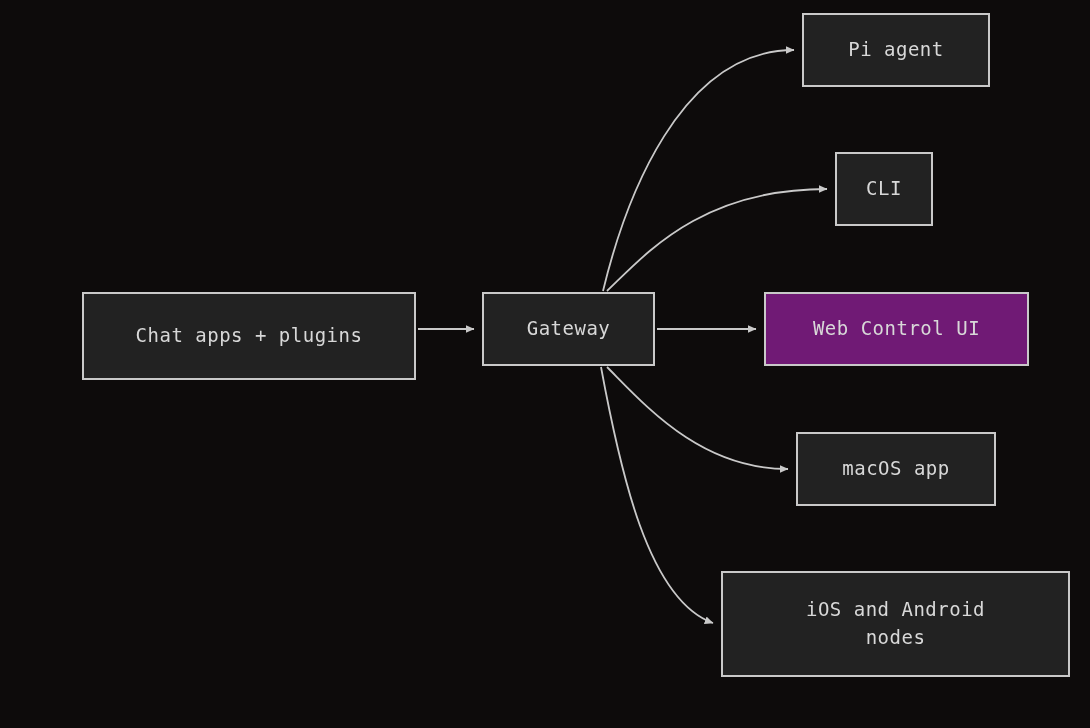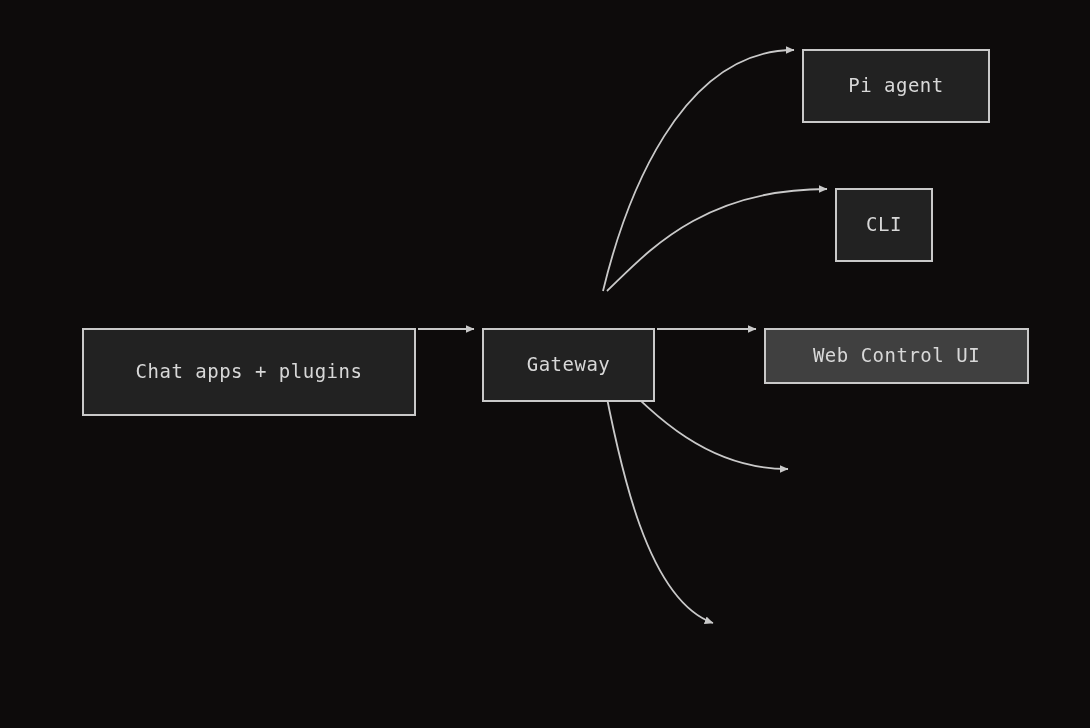--- a/index.html
+++ b/index.html
@@ -36,21 +36,20 @@
     display: flex;
     align-items: center;
     justify-content: center;
     text-align: center;
     color: #d8d8d8;
     font-family: "DejaVu Sans Mono", "Liberation Mono", monospace;
     font-size: 19px;
     line-height: 1.45;
     letter-spacing: 0.5px;
     white-space: pre-line;
-    margin-top: 36px;
   }
 </style>
 </head>
 <body>
 
 <div id="diagram-canvas" style="background: rgb(13, 11, 11);">
 
   <svg id="edge-layer" viewBox="0 0 1090 728" width="1090" height="728" xmlns="http://www.w3.org/2000/svg">
     <defs>
       <marker id="arrowhead" markerWidth="9" markerHeight="9" refX="8.2" refY="4.5" orient="auto" markerUnits="userSpaceOnUse">
@@ -72,17 +71,20 @@
   </svg>
 
   <div class="node" style="left: 82px; top: 292px; width: 334px; height: 88px; background: rgb(34, 34, 34); border-color: rgb(201, 201, 201); color: rgb(216, 216, 216);">Chat apps + plugins</div>
 
   <div class="node" style="left: 482px; top: 292px; width: 173px; height: 74px; background: rgb(34, 34, 34); border-color: rgb(201, 201, 201); color: rgb(216, 216, 216);">Gateway</div>
 
   <div class="node" style="left: 802px; top: 13px; width: 188px; height: 74px; background: rgb(34, 34, 34); border-color: rgb(201, 201, 201); color: rgb(216, 216, 216);">Pi agent</div>
 
   <div class="node" style="left: 835px; top: 152px; width: 98px; height: 74px; background: rgb(34, 34, 34); border-color: rgb(201, 201, 201); color: rgb(216, 216, 216);">CLI</div>
 
-  <div class="node" style="left: 764px; top: 292px; width: 265px; height: 56px; background: #404040; border-color: rgb(201, 201, 201); color: rgb(216, 216, 216);">Web Control UI</div>
+  <div class="node" style="left: 764px; top: 292px; width: 265px; height: 74px; background: #701a75; border-color: rgb(201, 201, 201); color: rgb(216, 216, 216);">Web Control UI</div>
 
+  <div class="node" style="left: 796px; top: 432px; width: 200px; height: 74px; background: rgb(34, 34, 34); border-color: rgb(201, 201, 201); color: rgb(216, 216, 216);">macOS app</div>
 
+  <div class="node" style="left: 721px; top: 571px; width: 349px; height: 106px; background: rgb(34, 34, 34); border-color: rgb(201, 201, 201); color: rgb(216, 216, 216);">iOS and Android
+nodes</div>
 
 </div>
 
 </body></html>

